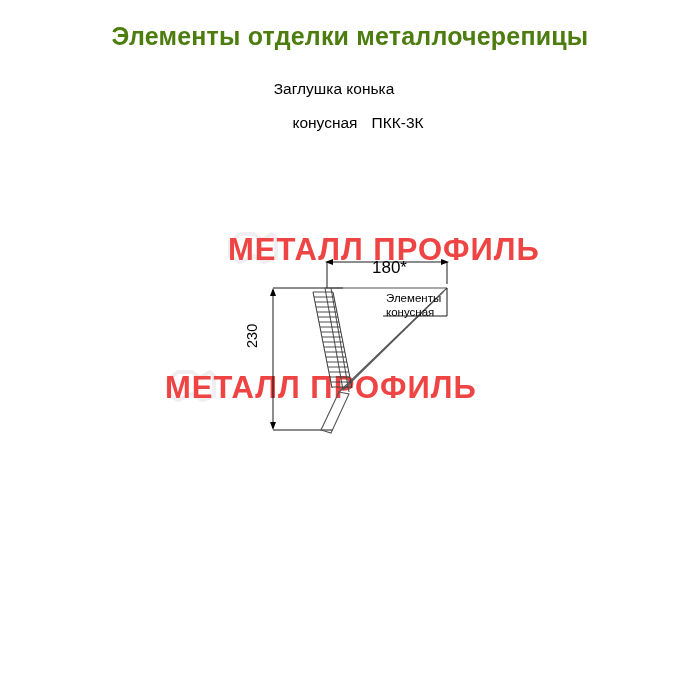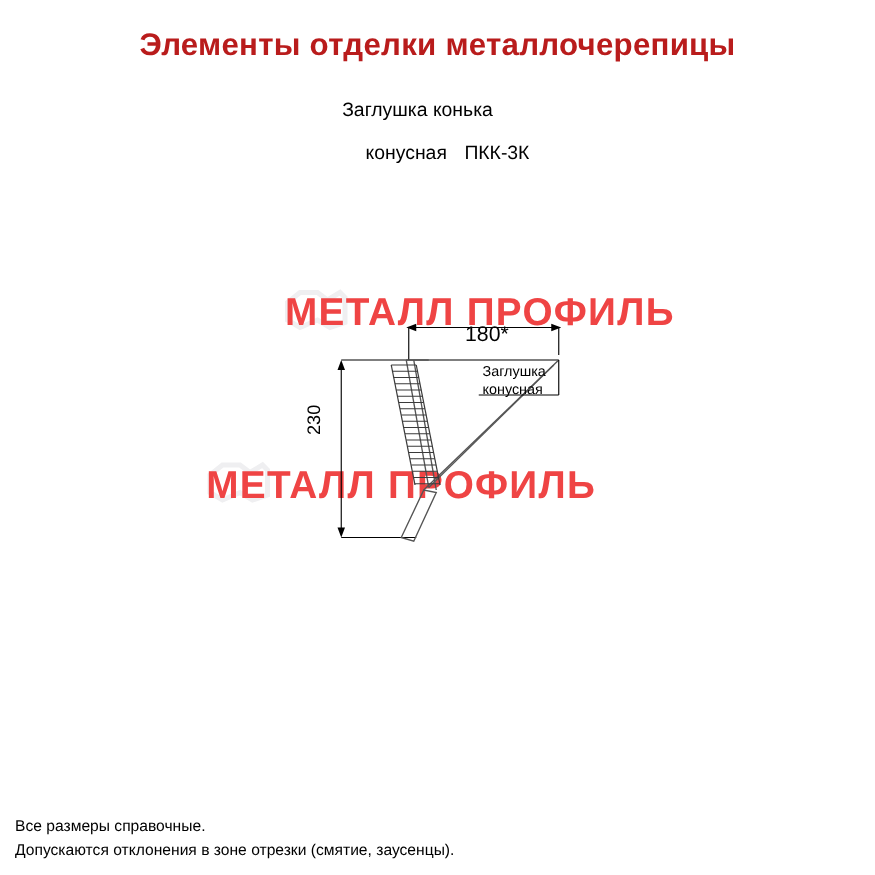--- a/index.html
+++ b/index.html
@@ -21,21 +21,21 @@
   }
   .title {
     position: absolute;
     top: 22px;
     left: 0;
     width: 700px;
     text-align: center;
     font-size: 25px;
     font-weight: bold;
     letter-spacing: 0.2px;
-    color: #b91c1c;
+    color: #4d7c0f;
   }
   .subtitle {
     position: absolute;
     top: 78px;
     left: 0;
     width: 668px;
     text-align: center;
     font-size: 15.5px;
     line-height: 22px;
     color: #000;
@@ -212,22 +212,18 @@
         <line x1="232" y1="48" x2="232" y2="76"></line>
         <line x1="168" y1="76" x2="232" y2="76"></line>
       </g>
     </svg>
   </div>
 
   <div class="dim-label dim-180">180*</div>
   <div class="dim-label dim-230">230</div>
 
   <div class="face-label">
-    <div>Заглушка</div>
+    <div>Элементы</div>
     <div>конусная</div>
   </div>
 
-  <div class="footer">
-    <div>Все размеры справочные.</div>
-    <div>Допускаются отклонения в зоне отрезки (смятие, заусенцы).</div>
-  </div>
 
 </div>
 
 </body></html>

